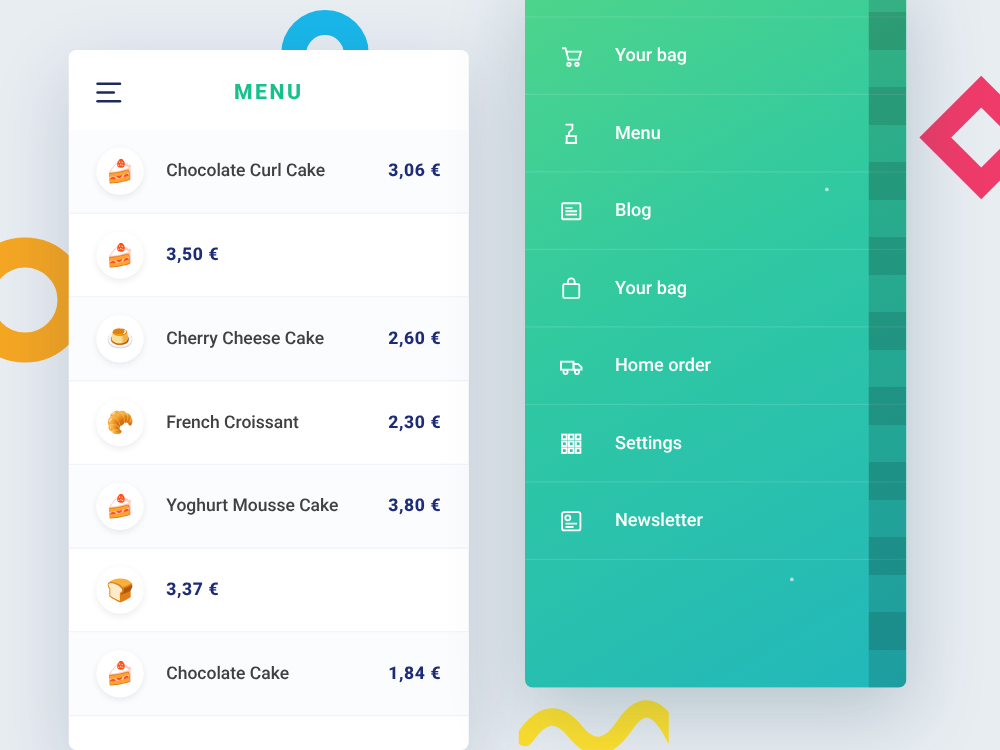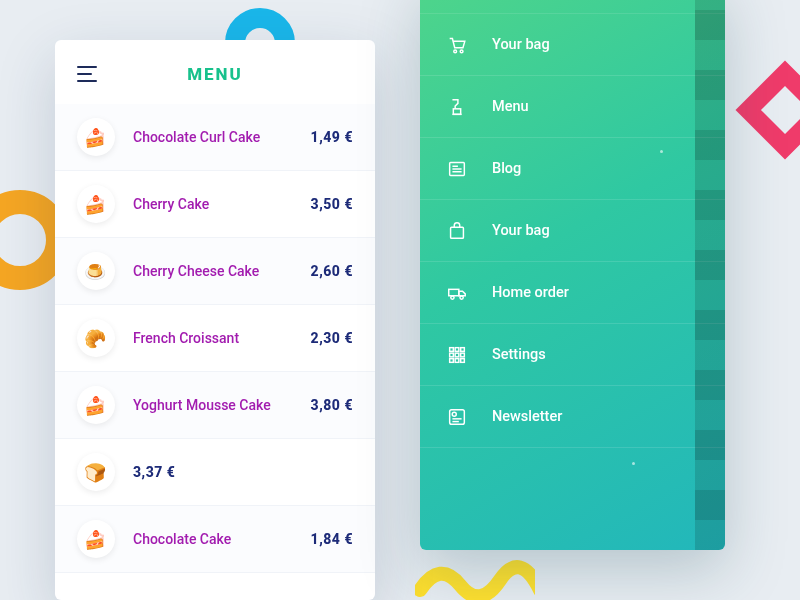--- a/index.html
+++ b/index.html
@@ -44,21 +44,21 @@
   }
   .menu-list .row:nth-child(odd){ background:#fbfcfe; }
   .thumb {
     width:38px; height:38px; border-radius:50%;
     background:#fff;
     box-shadow: 0 2px 6px rgba(0,0,0,0.08);
     display:flex; align-items:center; justify-content:center;
     font-size:18px; margin-right:18px;
     flex-shrink:0;
   }
-  .item-name { flex:1; color:#a21caf; font-size:14px; font-weight:500; }
+  .item-name { flex:1; color:#404040; font-size:14px; font-weight:500; }
   .item-price { color:#1d2b78; font-weight:800; font-size:14px; letter-spacing:0.5px; }
 
   
   .panel-nav {
     position: absolute;
     top: -20px; left: 420px;
     width: 305px; height: 570px;
     border-radius: 6px;
     background: linear-gradient(150deg, #4fd58a 0%, #2fc8a2 45%, #22b7bb 100%);
     box-shadow: 0 20px 60px rgba(30,80,90,0.25);
@@ -106,25 +106,24 @@
         <span></span>
         <span></span>
         <span></span>
       </div>
     <div class="menu-title">MENU</div>
   </div>
   <div class="menu-list" id="menu-list">
       <div class="row">
         <div class="thumb">🍰</div>
         <div class="item-name">Chocolate Curl Cake</div>
-        <div class="item-price">1,49 €</div>
-      </div>
-      <div class="row">
-        <div class="thumb">🍰</div>
-        <div class="item-name">Cherry Cake</div>
+        <div class="item-price">3,06 €</div>
+      </div>
+      <div class="row">
+        <div class="thumb">🍰</div>
         <div class="item-price">3,50 €</div>
       </div>
       <div class="row">
         <div class="thumb">🍮</div>
         <div class="item-name">Cherry Cheese Cake</div>
         <div class="item-price">2,60 €</div>
       </div>
       <div class="row">
         <div class="thumb">🥐</div>
         <div class="item-name">French Croissant</div>

